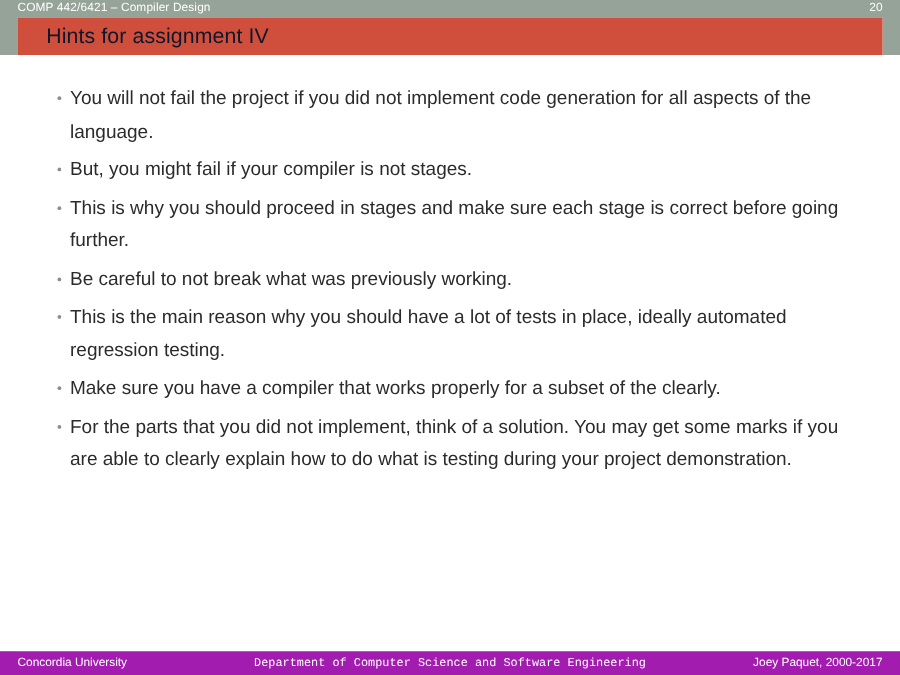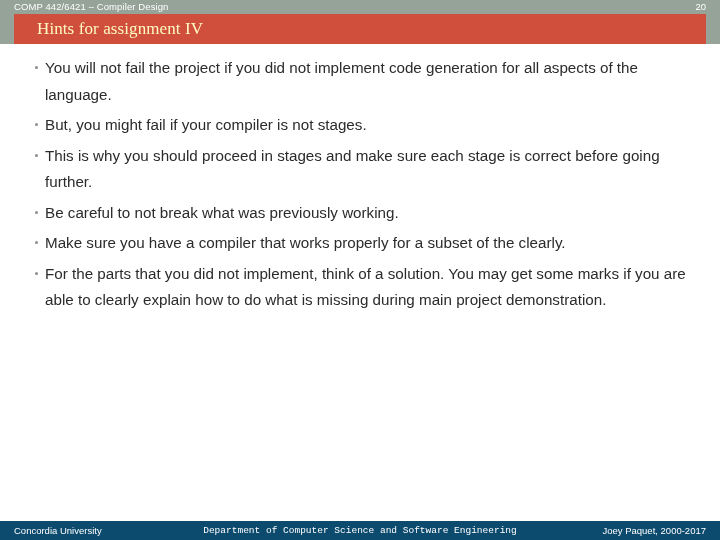--- a/index.html
+++ b/index.html
@@ -68,38 +68,37 @@
     height: 30px;
     background: #cf4f3c;
   }
   .title-banner .title-text {
     position: absolute;
     left: 23px;
     top: 0;
     height: 30px;
     line-height: 30px;
     font-size: 17px;
-    color: #fef9c3;
+    color: #0f172a;
     white-space: nowrap;
     letter-spacing: 0.1px;
-    font-family: Liberation Serif, serif;
   }
 
   
   .content {
     position: absolute;
     left: 0;
     top: 44px;
     width: 720px;
     height: 477px;
     background: #ffffff;
   }
   ul.bullets {
     list-style: none;
-    margin: 1px;
+    margin: 12px;
     padding: 10px 14px 0 34px;
   }
   ul.bullets > li {
     position: relative;
     margin: 0 0 4px 0;
     padding: 0 0 0 10px;
     font-size: 15.2px;
     line-height: 26.5px;
     color: #2b2b2b;
   }
@@ -117,21 +116,21 @@
   }
   .u { }
 
   
   .footer {
     position: absolute;
     left: 0;
     top: 521px;
     width: 720px;
     height: 19px;
-    background: #0c4a6e;
+    background: #a21caf;
   }
   .footer .f-left {
     position: absolute;
     left: 14px;
     top: 0;
     line-height: 19px;
     font-size: 9.5px;
     color: #ffffff;
     white-space: nowrap;
   }
@@ -187,25 +186,29 @@
         <li>
           <span class="dot"></span>
           <span class="txt"><span>This is why you should proceed in stages and make sure each stage is correct before going further.</span></span>
         </li>
         <li>
           <span class="dot"></span>
           <span class="txt"><span>Be careful to not break what was previously working.</span></span>
         </li>
         <li>
           <span class="dot"></span>
+          <span class="txt"><span>This is the main reason why you should have a lot of tests in place, ideally automated regression testing.</span></span>
+        </li>
+        <li>
+          <span class="dot"></span>
           <span class="txt"><span>Make sure you have a compiler that works </span><span class="u">properly</span><span> for a subset of the clearly.</span></span>
         </li>
         <li>
           <span class="dot"></span>
-          <span class="txt"><span>For the parts that you did not implement, think of a solution. You may get some marks if you are able to </span><span class="u">clearly</span><span> explain how to do what is missing during main project demonstration.</span></span>
+          <span class="txt"><span>For the parts that you did not implement, think of a solution. You may get some marks if you are able to </span><span class="u">clearly</span><span> explain how to do what is testing during your project demonstration.</span></span>
         </li>
       </ul>
   </div>
 
   <div class="footer">
     <span class="f-left">Concordia University</span>
     <span class="f-center">Department of Computer Science and Software Engineering</span>
     <span class="f-right">Joey Paquet, 2000-2017</span>
   </div>
 

